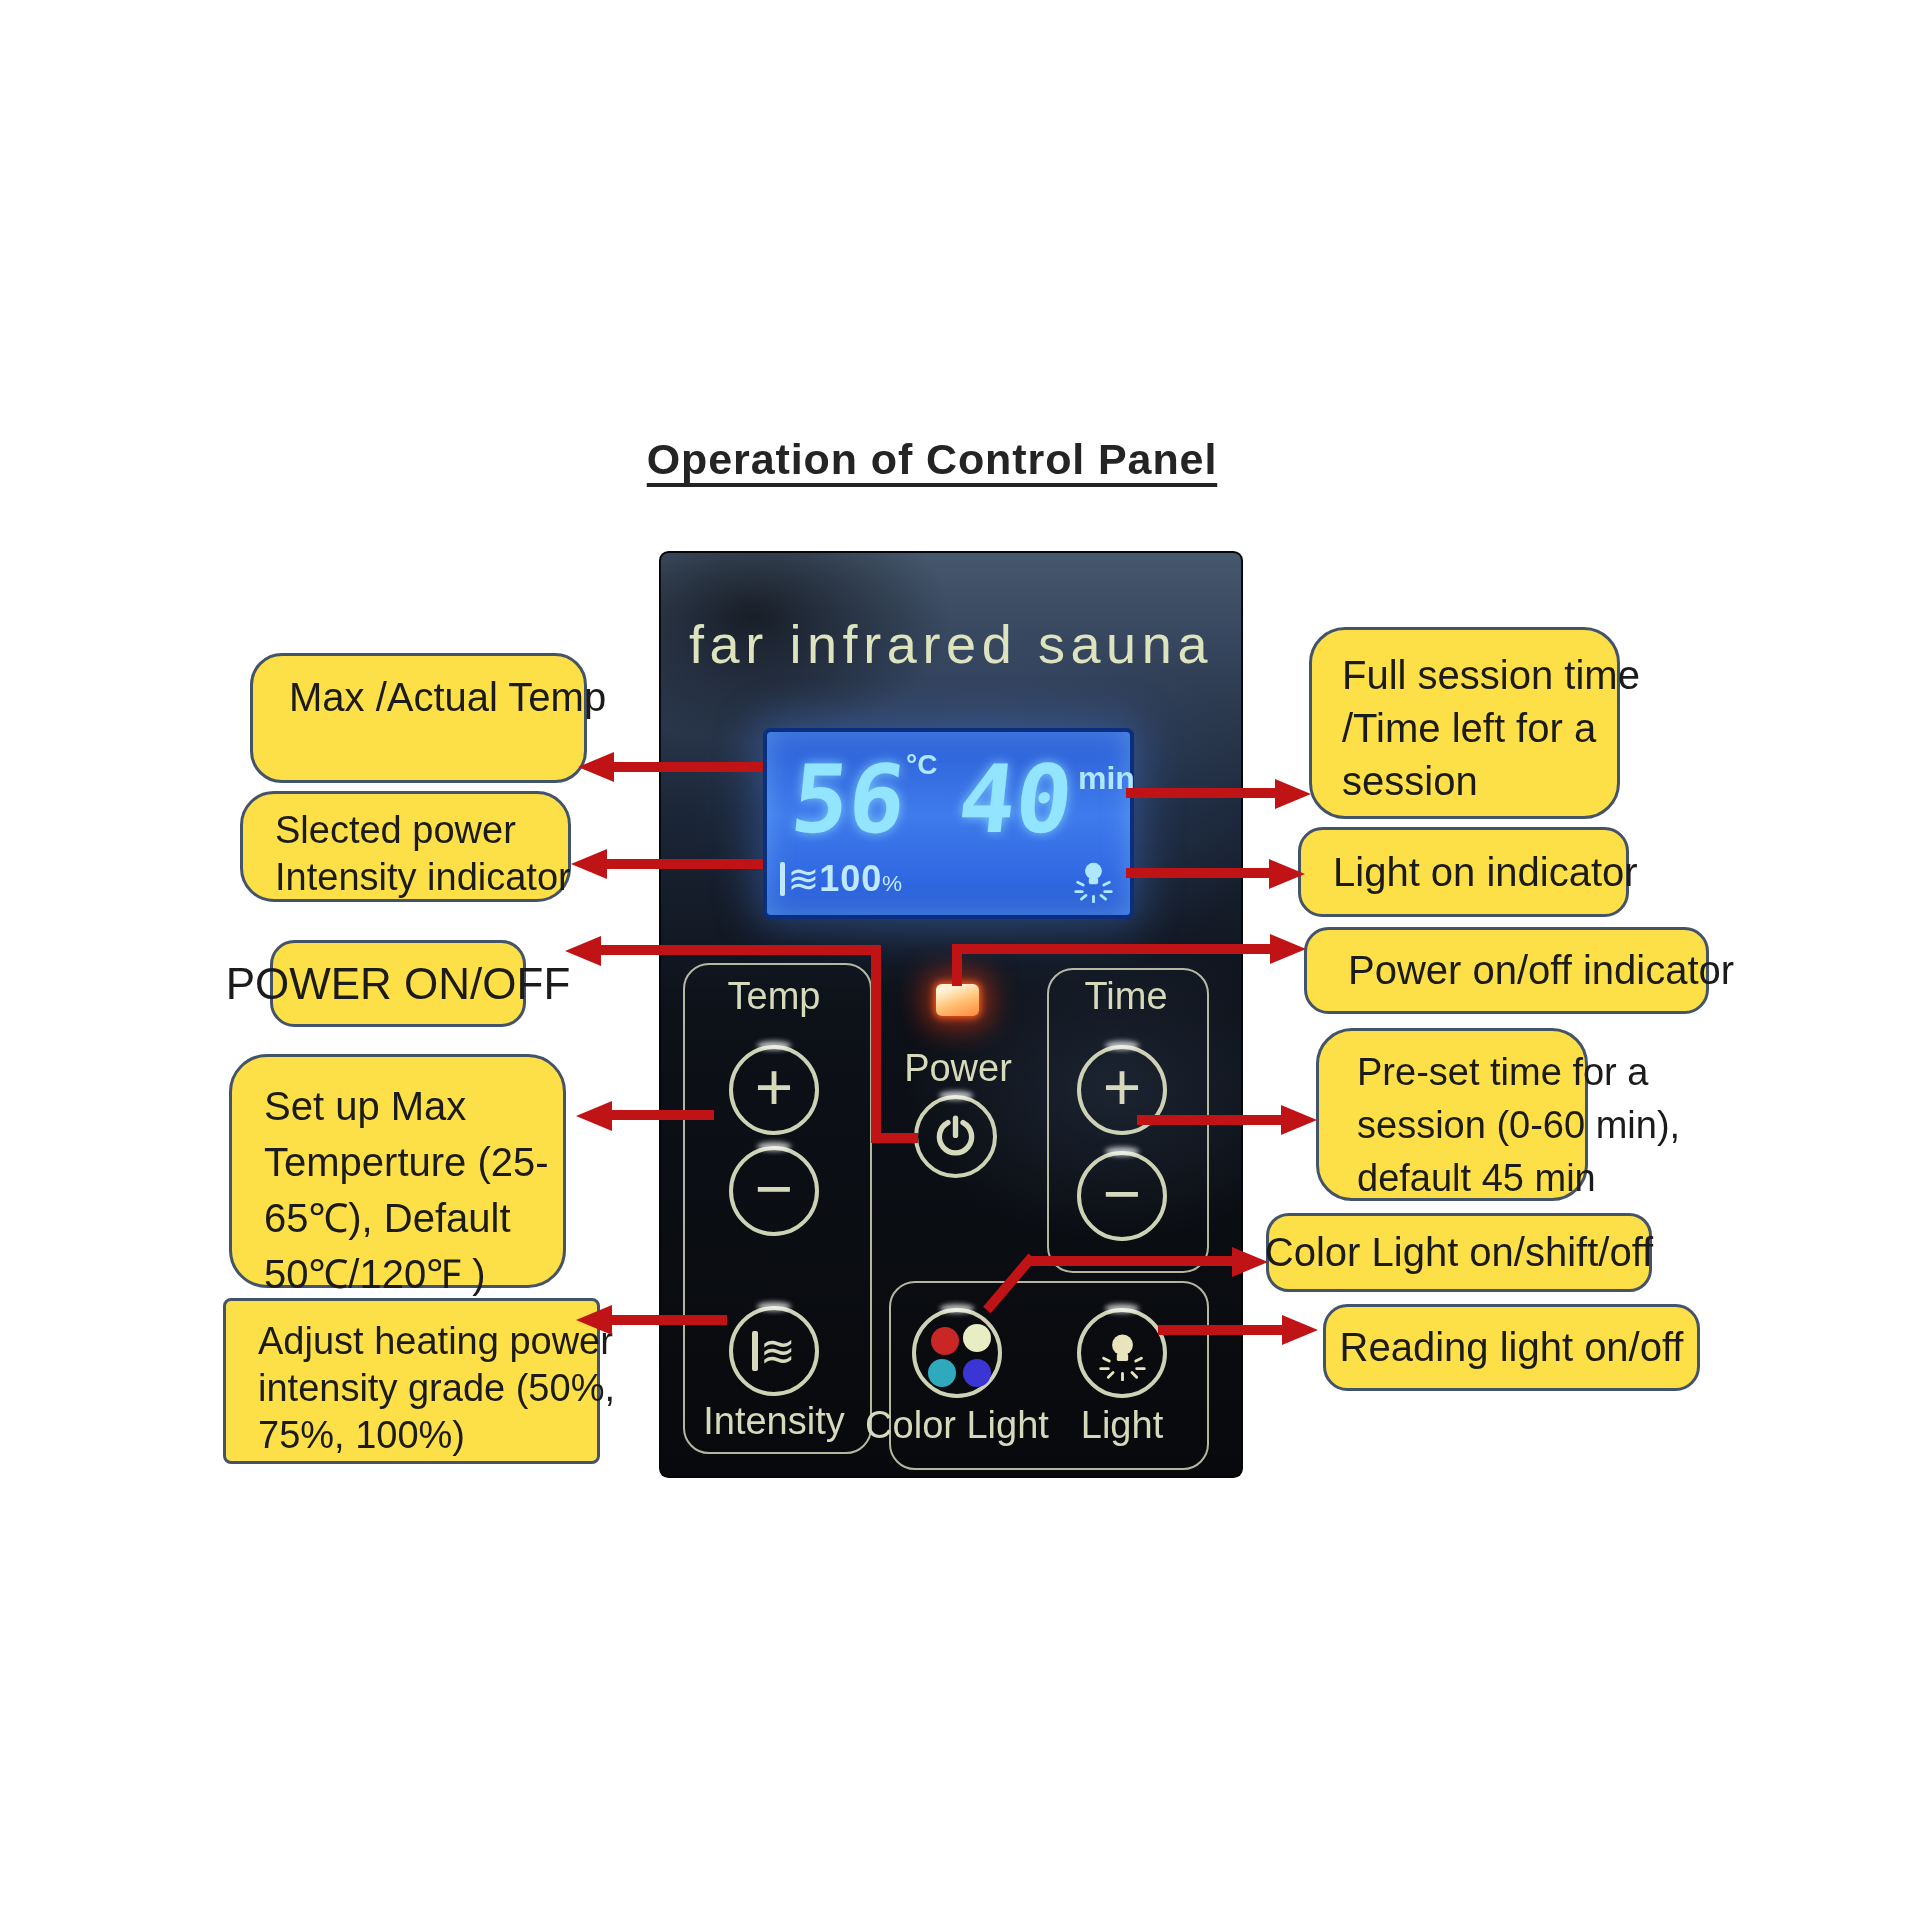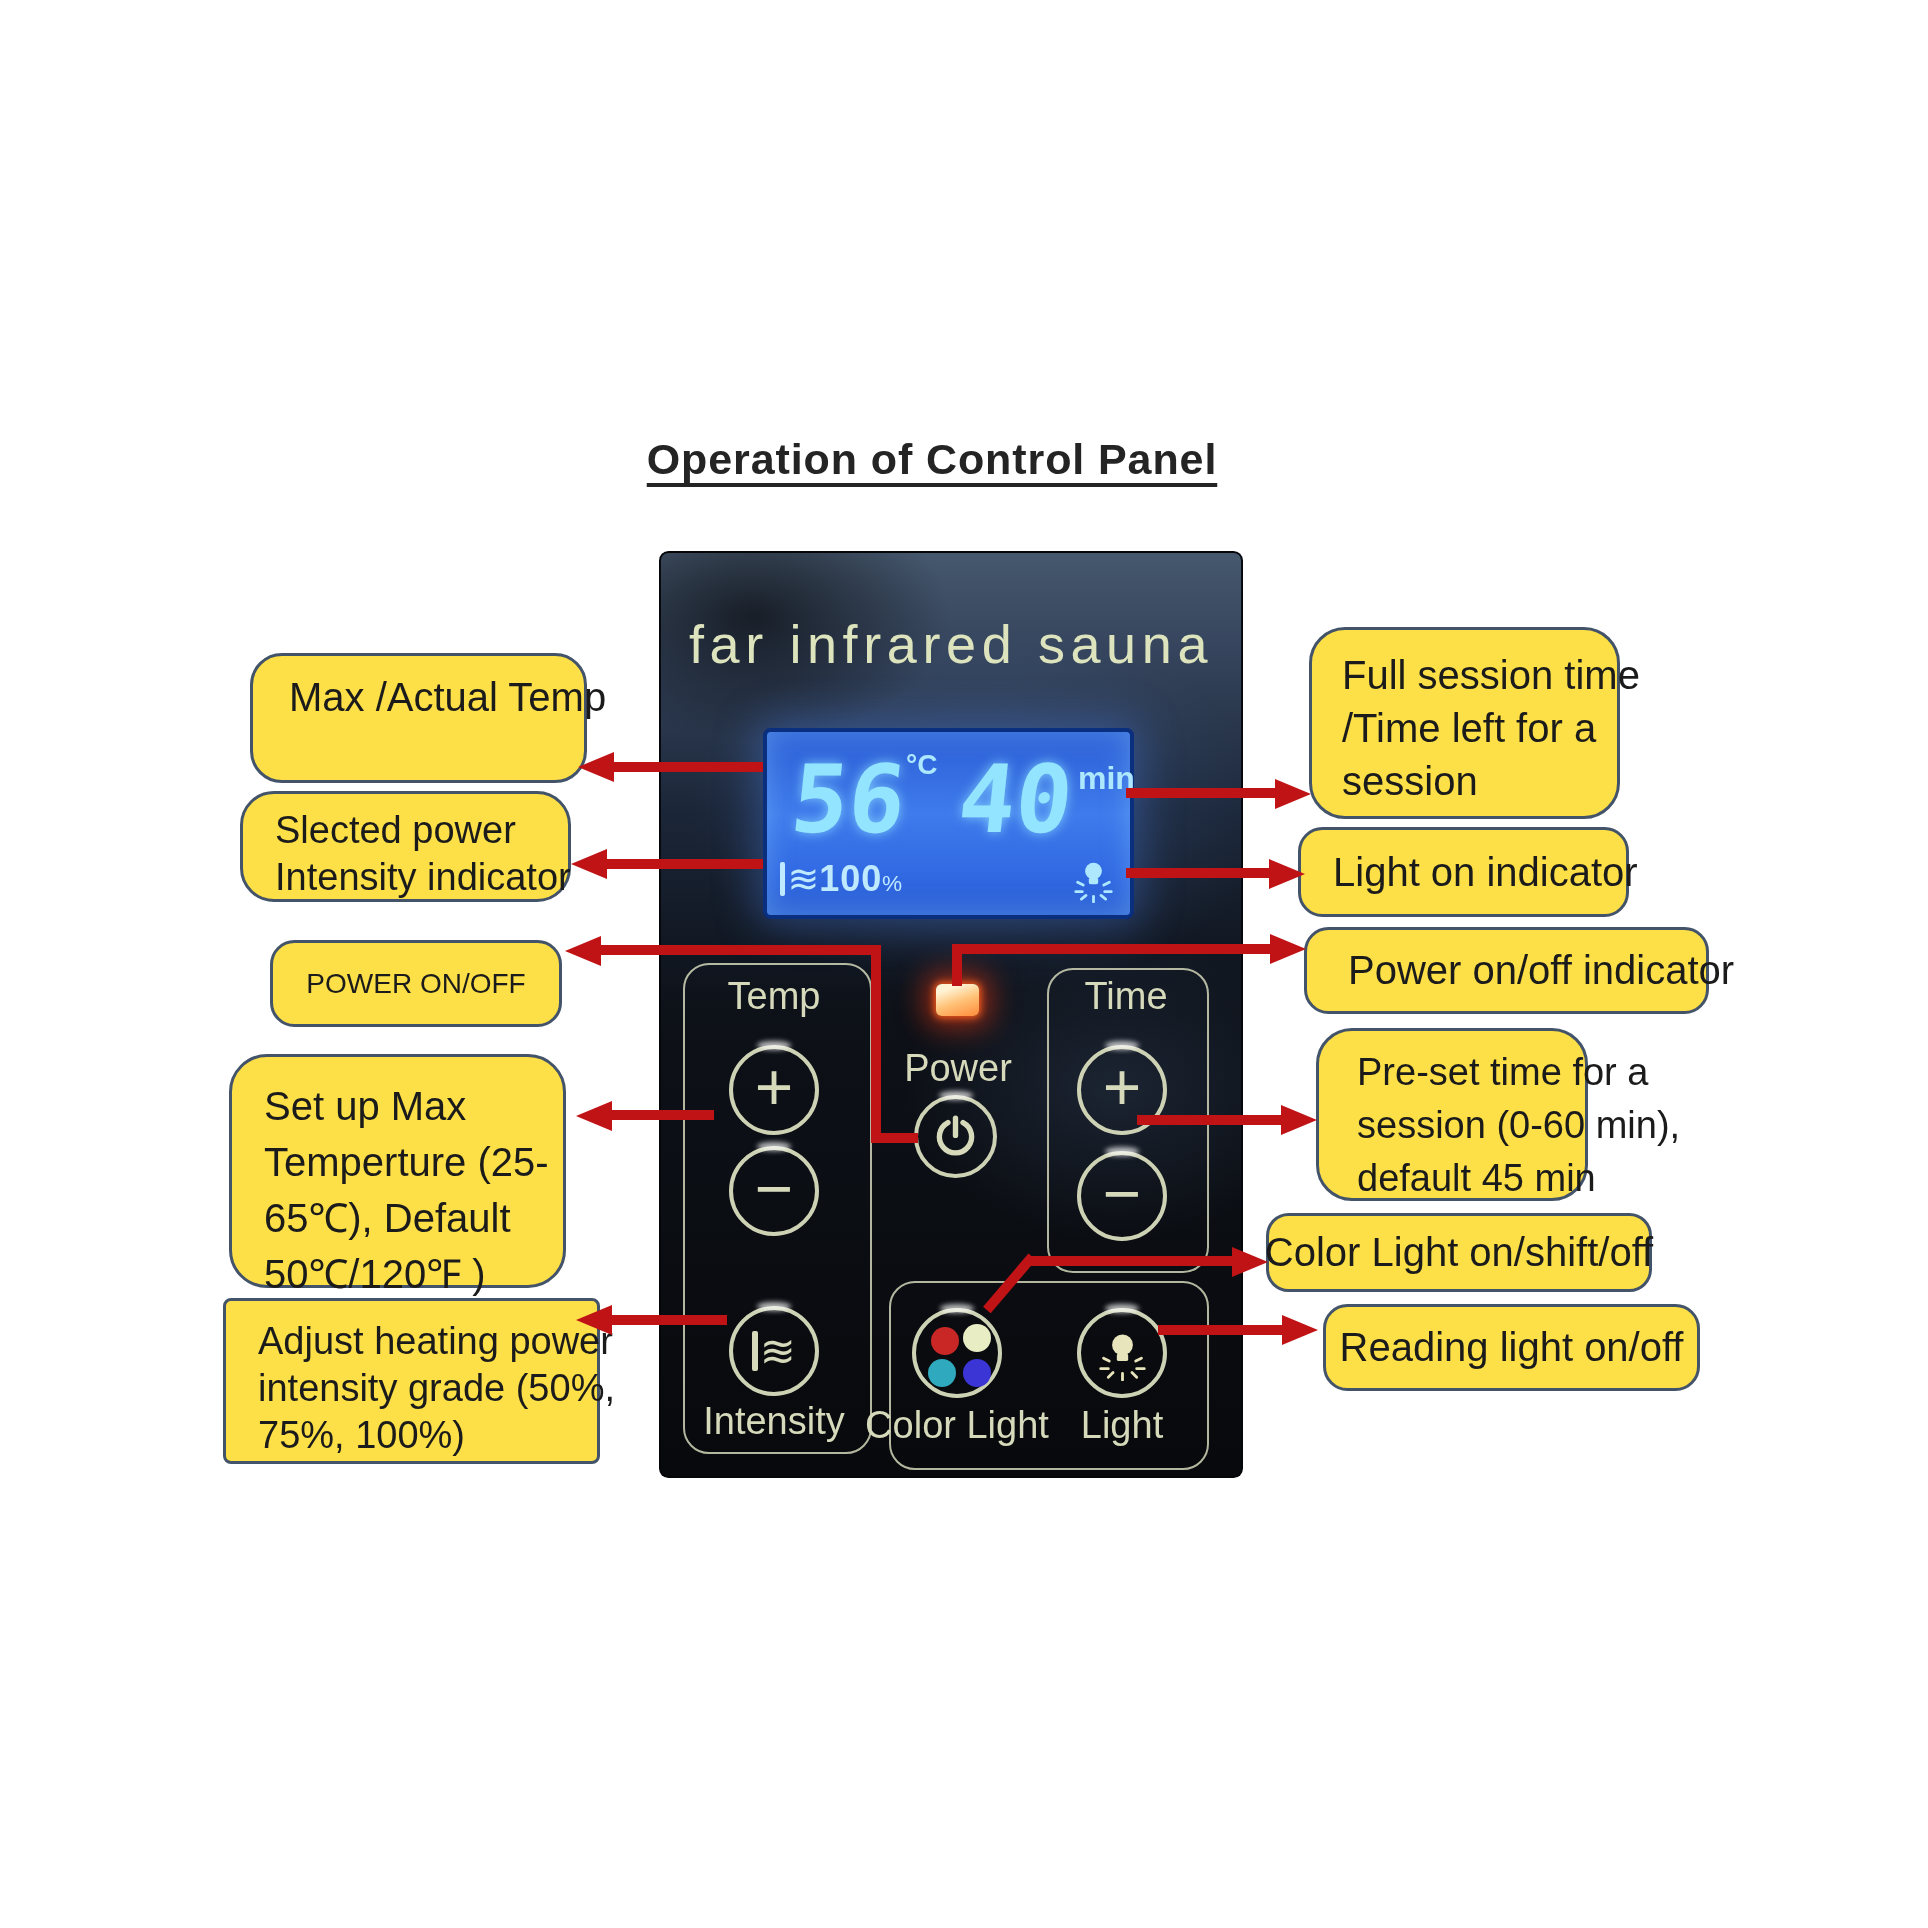--- a/index.html
+++ b/index.html
@@ -63,21 +63,21 @@
   .led{position:absolute;left:277px;top:433px;width:43px;height:32px;border-radius:5.6px;
        background:linear-gradient(160deg,#fff3d4 20%,#ffc277 55%,#ff8a3a 100%);
        box-shadow:0 0 28px 11.3px rgba(255,60,18,.55), 0 0 7.5px 1.9px rgba(255,120,40,.9);}
 
   
   .callout{position:absolute;background:#fde047;border:3.8px solid #43536a;color:#1b1b1b;
            box-sizing:border-box;}
   .callout .line{white-space:nowrap;}
   #box-max{left:250px;top:653px;width:337px;height:130px;border-radius:32px;padding:19px 0 0 36px;font-size:40px;}
   #box-selpow{left:240px;top:791px;width:331px;height:111px;border-radius:34px;padding:13px 0 0 32px;font-size:38px;line-height:47px;}
-  #box-power{left:270px;top:940px;width:292px;height:87px;border-radius:24.5px;display:flex;align-items:center;justify-content:center;font-size:28px;}
+  #box-power{left:270px;top:940px;width:256px;height:87px;border-radius:24.5px;display:flex;align-items:center;justify-content:center;font-size:44px;}
   #box-setmax{left:229px;top:1042px;width:337px;height:234px;border-radius:38px;padding:21px 0 0 32px;font-size:40px;line-height:56px;margin-top:12px;}
   #box-adjust{left:223px;top:1298px;width:377px;height:166px;border-radius:8px;padding:17px 0 0 32px;font-size:38px;line-height:47px;}
   #box-session{left:1309px;top:627px;width:311px;height:192px;border-radius:36px;padding:19px 0 0 30px;font-size:40px;line-height:53px;}
   #box-lighton{left:1298px;top:827px;width:331px;height:90px;border-radius:24.5px;display:flex;align-items:center;padding-left:32px;font-size:40px;}
   #box-pwrind{left:1304px;top:927px;width:405px;height:87px;border-radius:24.5px;display:flex;align-items:center;padding-left:41px;font-size:40px;}
   #box-preset{left:1316px;top:1028px;width:272px;height:173px;border-radius:36px;padding:15px 0 0 38px;font-size:38px;line-height:53px;}
   #box-colorlight{left:1266px;top:1213px;width:386px;height:79px;border-radius:22.6px;display:flex;align-items:center;justify-content:center;font-size:40px;}
   #box-reading{left:1323px;top:1304px;width:377px;height:87px;border-radius:24.5px;display:flex;align-items:center;justify-content:center;font-size:40px;}
 
   

